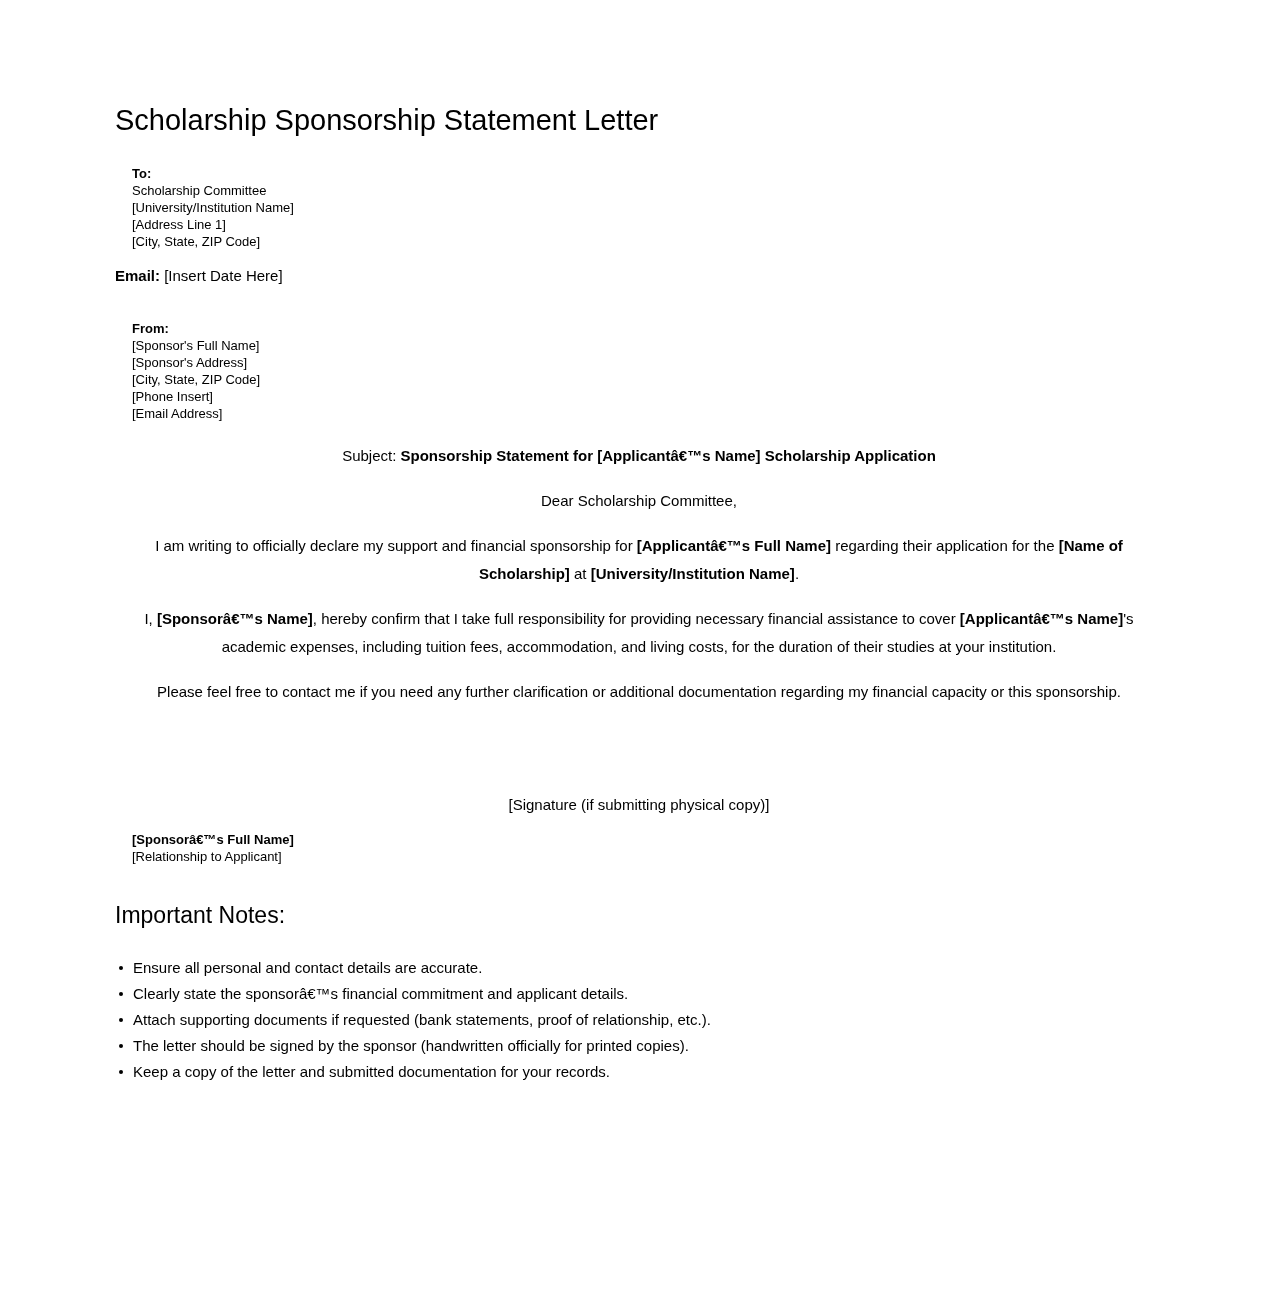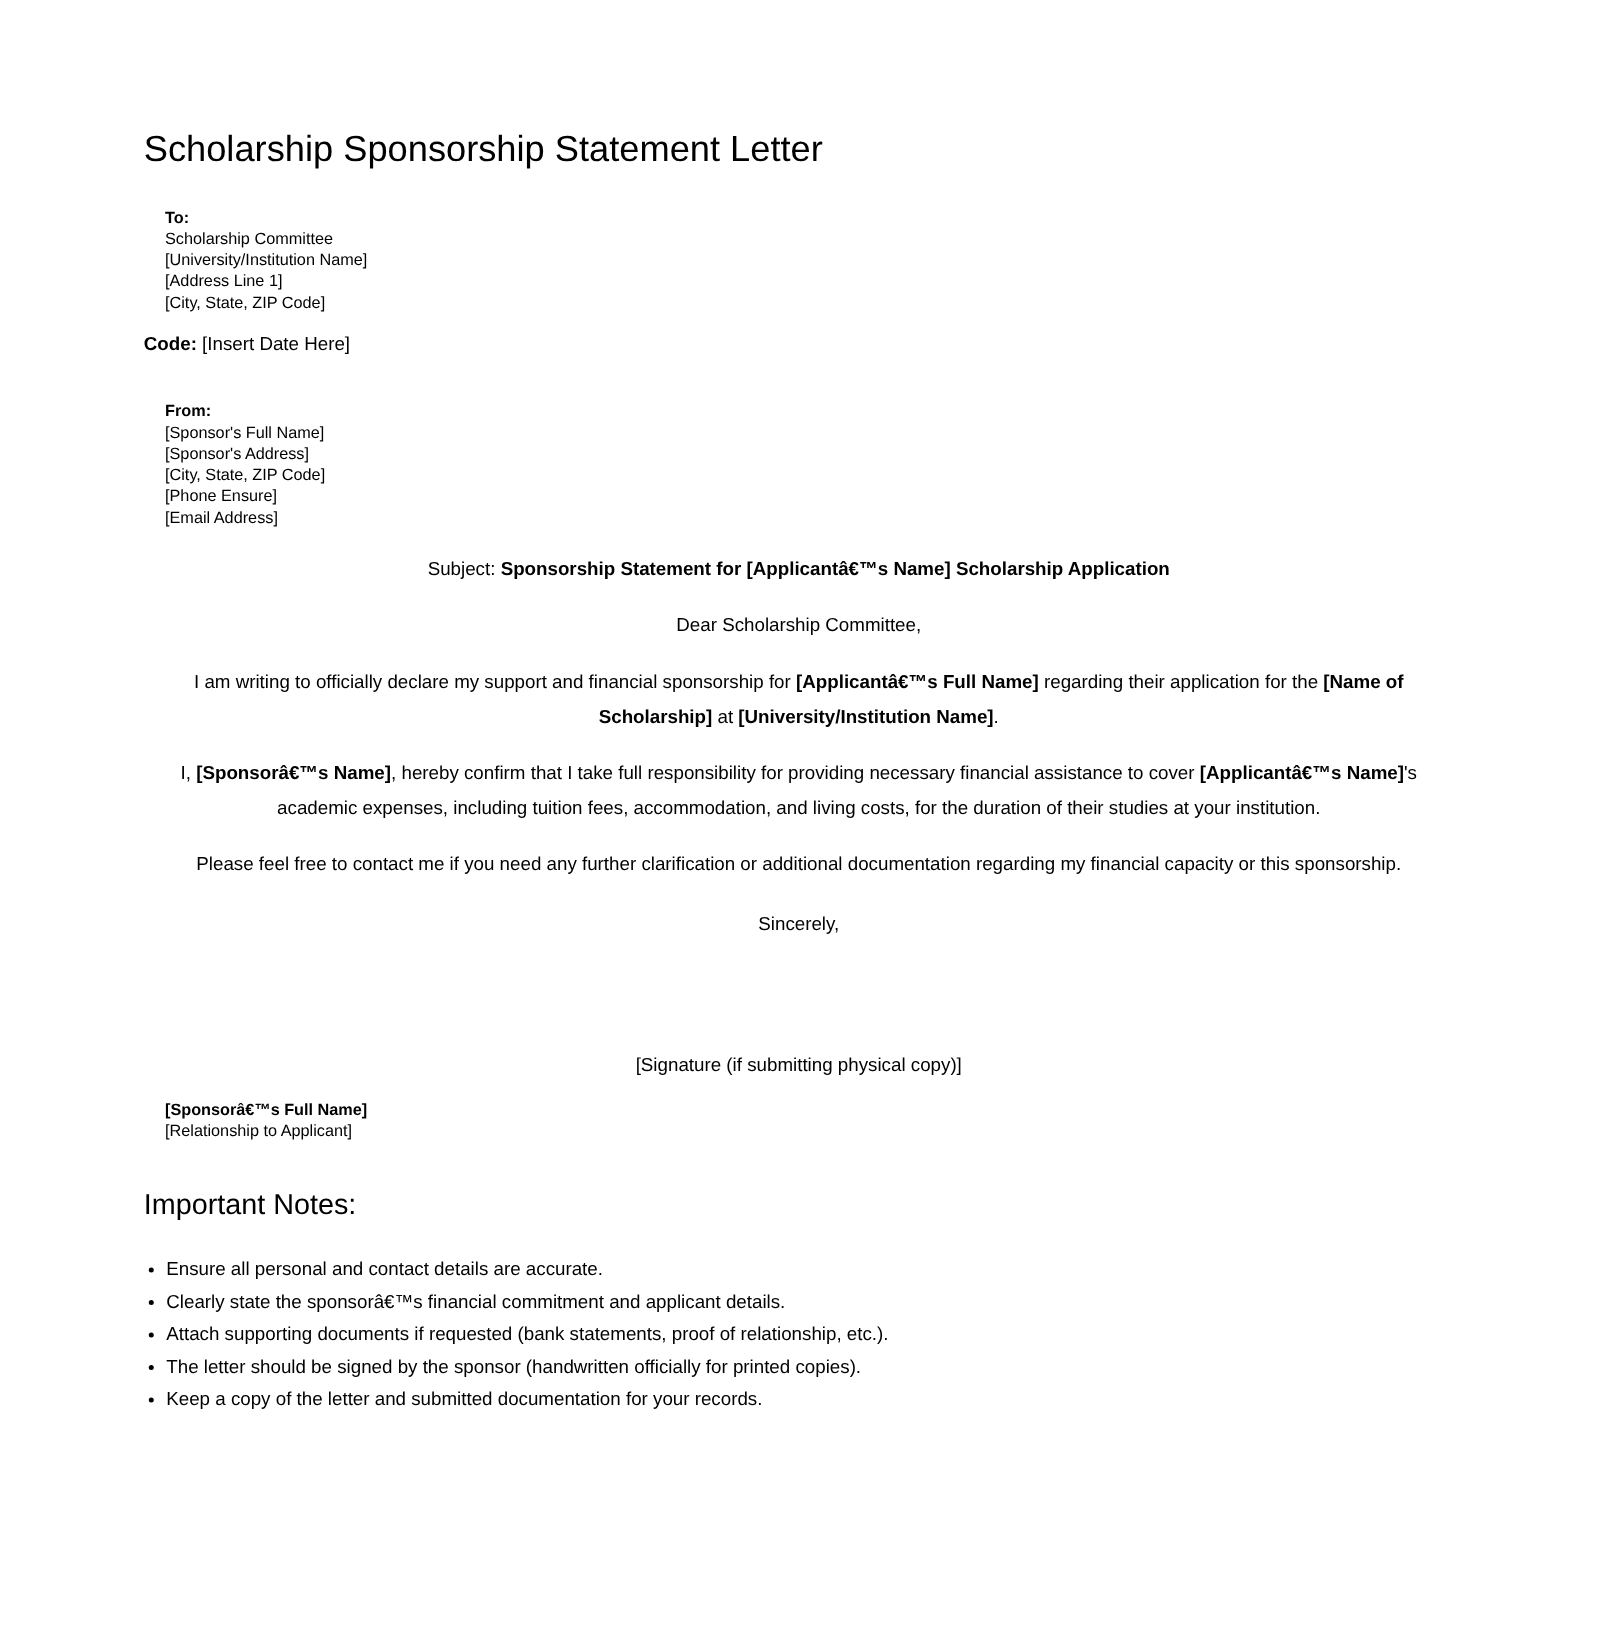--- a/index.html
+++ b/index.html
@@ -95,47 +95,46 @@
 
   <p class="addr to-block">
     <b class="line">To:</b>
     <span class="line">Scholarship Committee</span>
     <span class="line">[University/Institution Name]</span>
     <span class="line">[Address Line 1]</span>
     <span class="line">[City, State, ZIP Code]</span>
   </p>
 
   <p class="date-line">
-    <b>Code:</b>
+    <b>Email:</b>
     <span>[Insert Date Here]</span>
   </p>
 
   <p class="addr from-block">
     <b class="line">From:</b>
     <span class="line">[Sponsor's Full Name]</span>
     <span class="line">[Sponsor's Address]</span>
     <span class="line">[City, State, ZIP Code]</span>
-    <span class="line">[Phone Ensure]</span>
+    <span class="line">[Phone Insert]</span>
     <span class="line">[Email Address]</span>
   </p>
 
   <p class="para subject-line">
     <span>Subject:</span>
     <b>Sponsorship Statement for [Applicantâ€™s Name] Scholarship Application</b>
   </p>
 
   <p class="para">Dear Scholarship Committee,</p>
 
   <p class="para"><span>I am writing to officially declare my support and financial sponsorship for </span><b>[Applicantâ€™s Full Name]</b><span> regarding their application for the </span><b>[Name of Scholarship]</b><span> at </span><b>[University/Institution Name]</b><span>.</span></p>
 
   <p class="para"><span>I, </span><b>[Sponsorâ€™s Name]</b><span>, hereby confirm that I take full responsibility for providing necessary financial assistance to cover </span><b>[Applicantâ€™s Name]</b><span>'s academic expenses, including tuition fees, accommodation, and living costs, for the duration of their studies at your institution.</span></p>
 
   <p class="para">Please feel free to contact me if you need any further clarification or additional documentation regarding my financial capacity or this sponsorship.</p>
 
-  <p class="para closing-line">Sincerely,</p>
 
   <p class="para signature-line">[Signature (if submitting physical copy)]</p>
 
   <p class="addr name-block">
     <b class="line">[Sponsorâ€™s Full Name]</b>
     <span class="line">[Relationship to Applicant]</span>
   </p>
 
   <h2 class="notes-heading">Important Notes:</h2>
 

